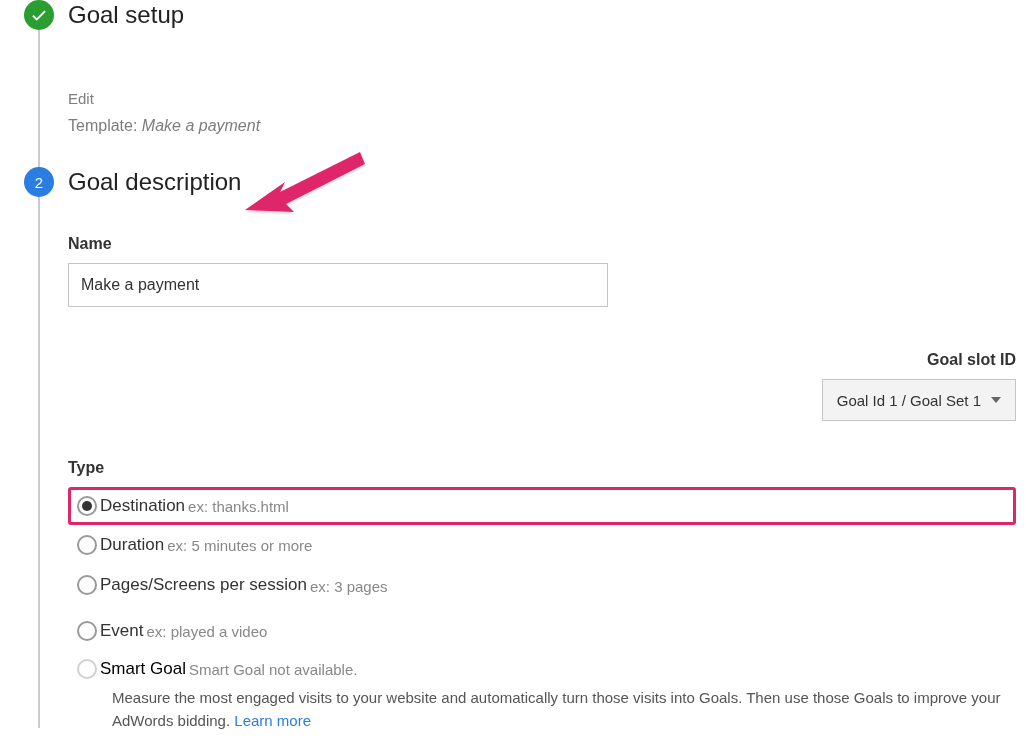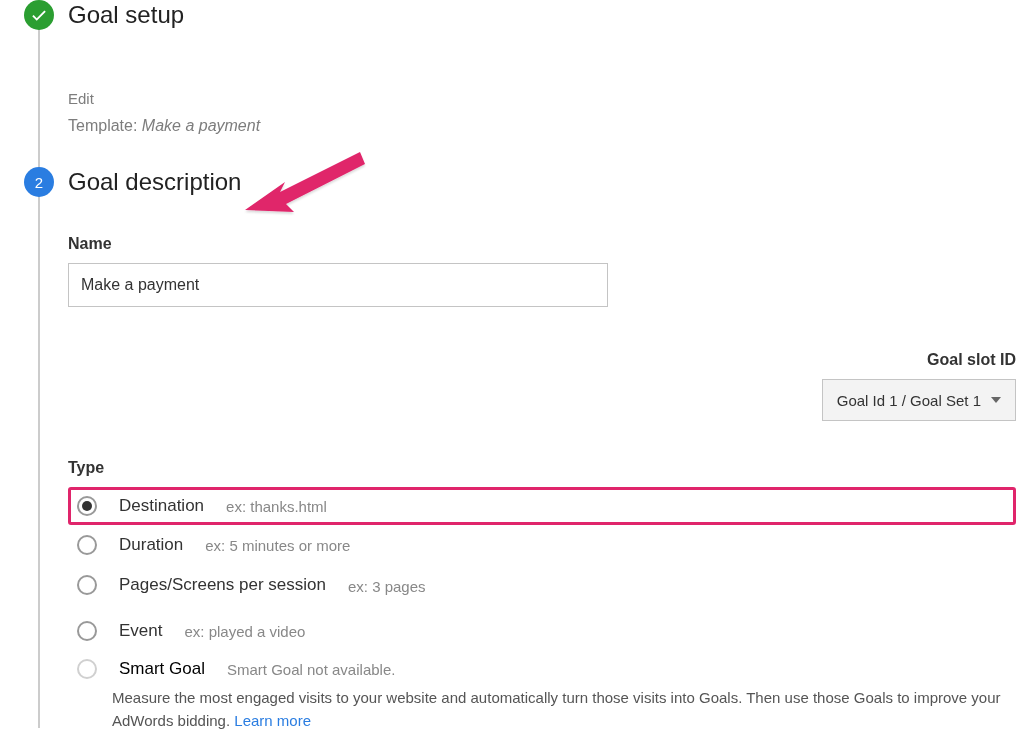--- a/index.html
+++ b/index.html
@@ -105,21 +105,21 @@
     .caret {
       border-left: 5px solid transparent;
       border-right: 5px solid transparent;
       border-top: 6px solid #666;
     }
     .radio-list { margin-top: 4px; }
     .radio-row {
       display: flex;
       align-items: center;
       padding: 6px 6px;
-      gap: 22px;
+      gap: 3px;
       min-height: 36px;
     }
     .radio-row.highlighted {
       border: 3px solid #e0256b;
       border-radius: 3px;
     }
     .radio-circle {
       width: 20px;
       height: 20px;
       border: 2px solid #999;

